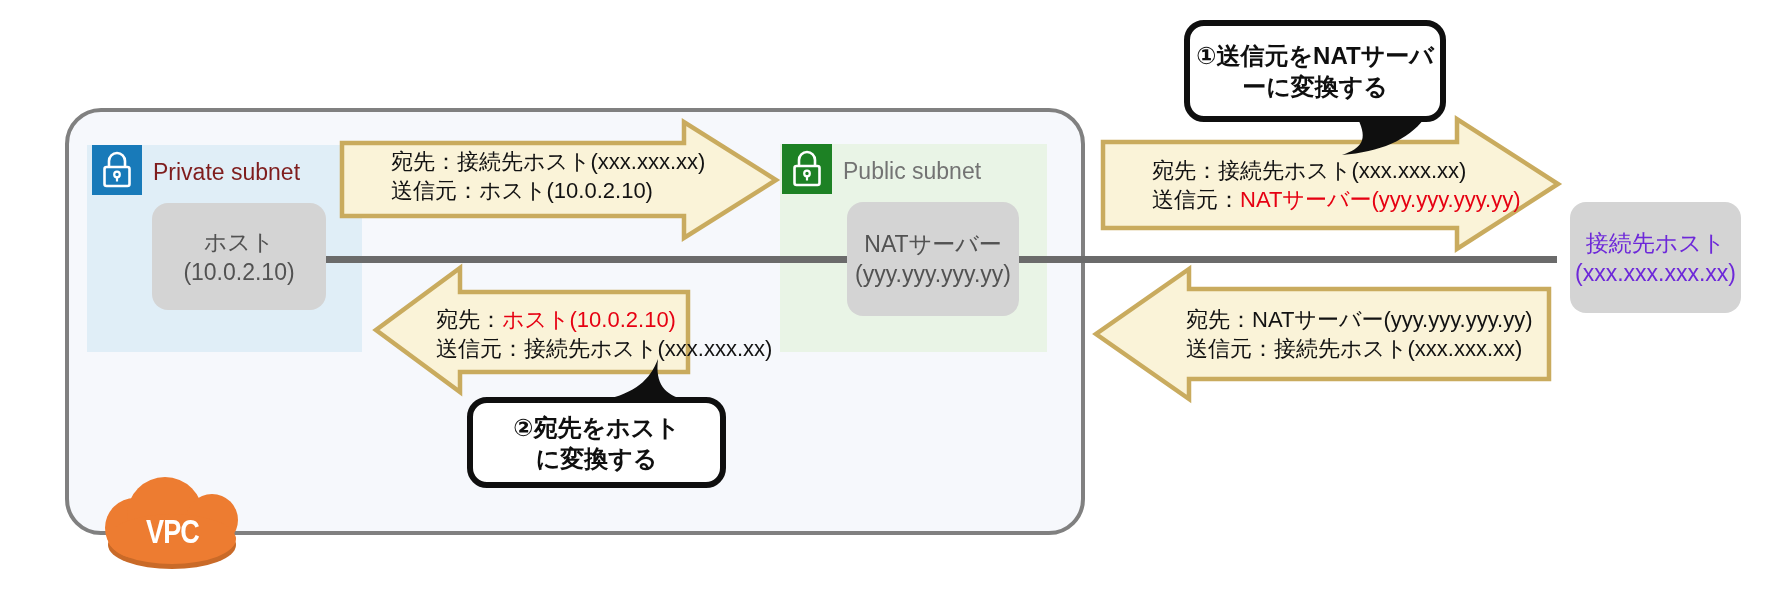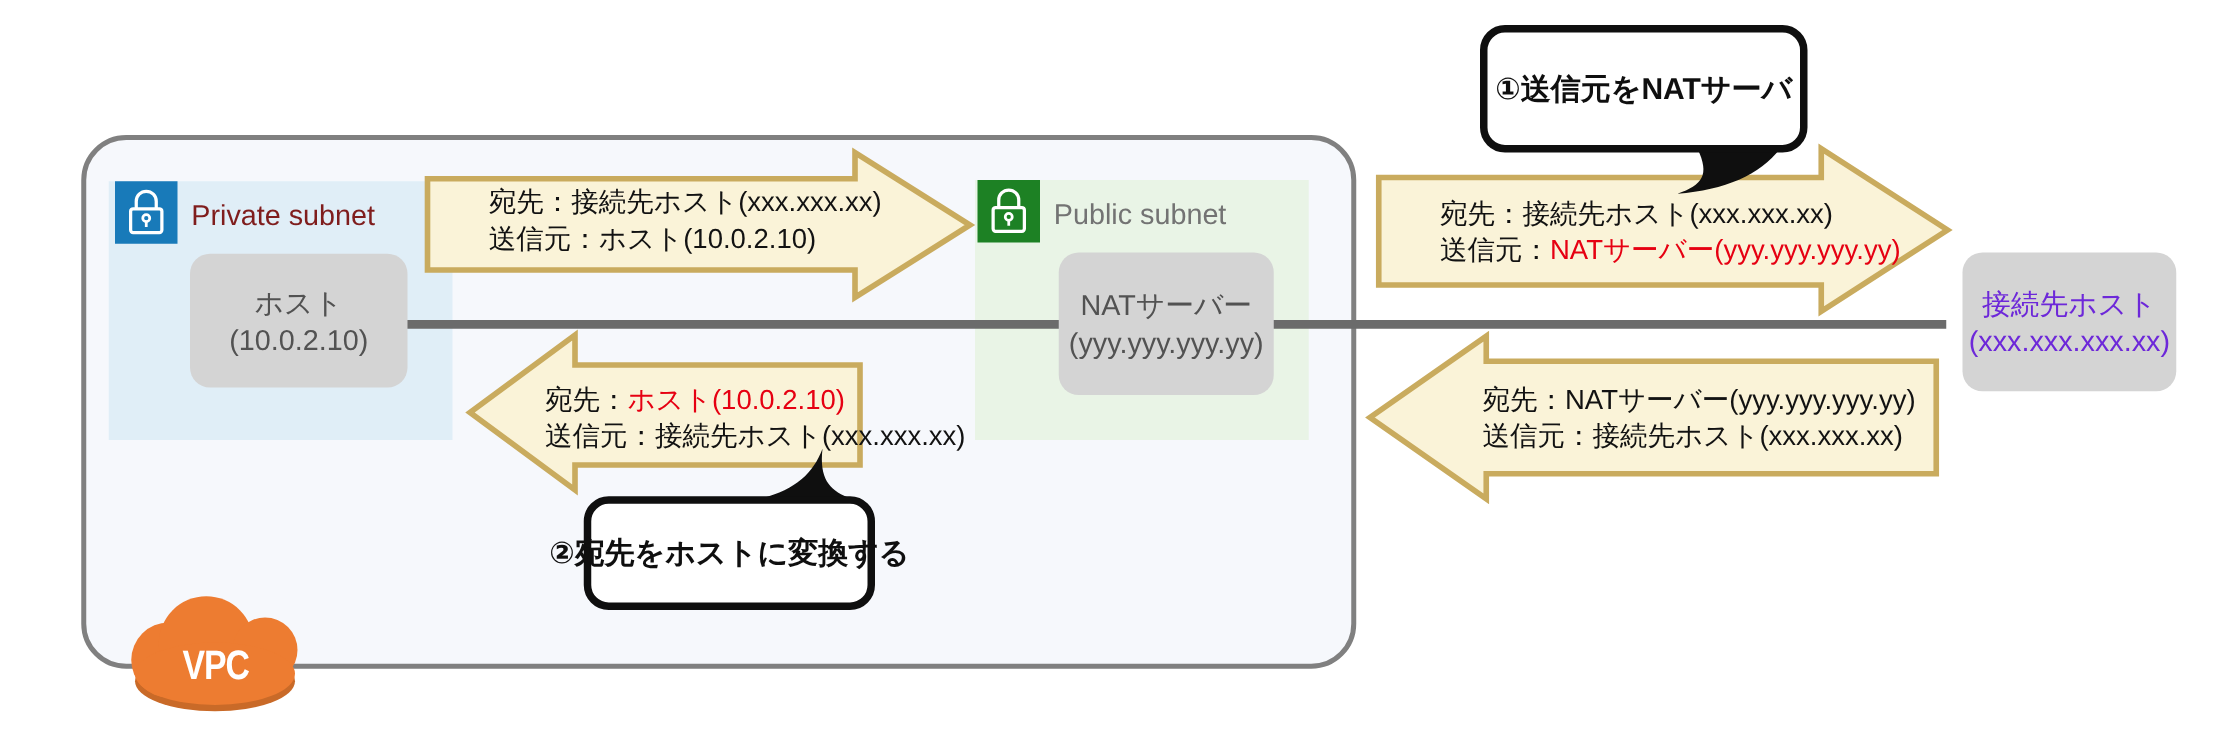--- a/index.html
+++ b/index.html
@@ -21,25 +21,25 @@
   .gbox{background:#d4d4d4;border-radius:16px;display:flex;flex-direction:column;
         align-items:center;justify-content:center;font-size:23px;line-height:30px;
         color:#525252;text-align:center;z-index:3;white-space:nowrap;margin-left:14px;}
   .host-box{left:138px;top:203px;width:174px;height:107px;}
   .nat-box{left:833px;top:202px;width:172px;height:114px;}
   .ext-box{left:1556px;top:202px;width:171px;height:111px;color:#6d28d9;}
   .shape-layer{left:0;top:0;width:1772px;height:602px;z-index:4;pointer-events:none;}
   .atext{font-size:22px;line-height:29px;color:#121212;white-space:nowrap;z-index:5;margin-left:42px;}
   .red{color:#e60012;}
   .bubble{background:#ffffff;border:6px solid #0f0f0f;border-radius:20px;
-          display:flex;flex-direction:row;align-items:center;justify-content:center;
+          display:flex;flex-direction:column;align-items:center;justify-content:center;
           font-weight:bold;font-size:24px;line-height:31px;color:#0f0f0f;text-align:center;
           box-sizing:border-box;z-index:6;white-space:nowrap;}
   .bub1{left:1184px;top:20px;width:262px;height:102px;}
-  .bub2{left:467px;top:397px;width:233px;height:91px;}
+  .bub2{left:467px;top:397px;width:259px;height:91px;}
   .vpc-text{left:130px;top:513px;width:85px;text-align:center;color:#ffffff;
             font-weight:bold;font-size:33px;letter-spacing:-1px;z-index:5;
             transform:scaleX(0.82);}
 </style>
 </head>
 <body>
 
 <div class="canvas">
 
   <div class="abs vpc"></div>
@@ -115,19 +115,20 @@
     <div><span>宛先：NATサーバー(yyy.yyy.yyy.yy)</span><span class="red"></span></div>
     <div><span>送信元：接続先ホスト(xxx.xxx.xx)</span><span class="red"></span></div>
   </div>
   <div class="abs atext" style="left:394px;top:305px;">
     <div><span>宛先：</span><span class="red">ホスト(10.0.2.10)</span></div>
     <div><span>送信元：接続先ホスト(xxx.xxx.xx)</span><span class="red"></span></div>
   </div>
 
   <div class="abs bubble bub1">
     <div>①送信元をNATサーバ</div>
+    <div>ーに変換する</div>
   </div>
   <div class="abs bubble bub2">
     <div>②宛先をホスト</div>
     <div>に変換する</div>
   </div>
 
 </div>
 
 </body></html>

